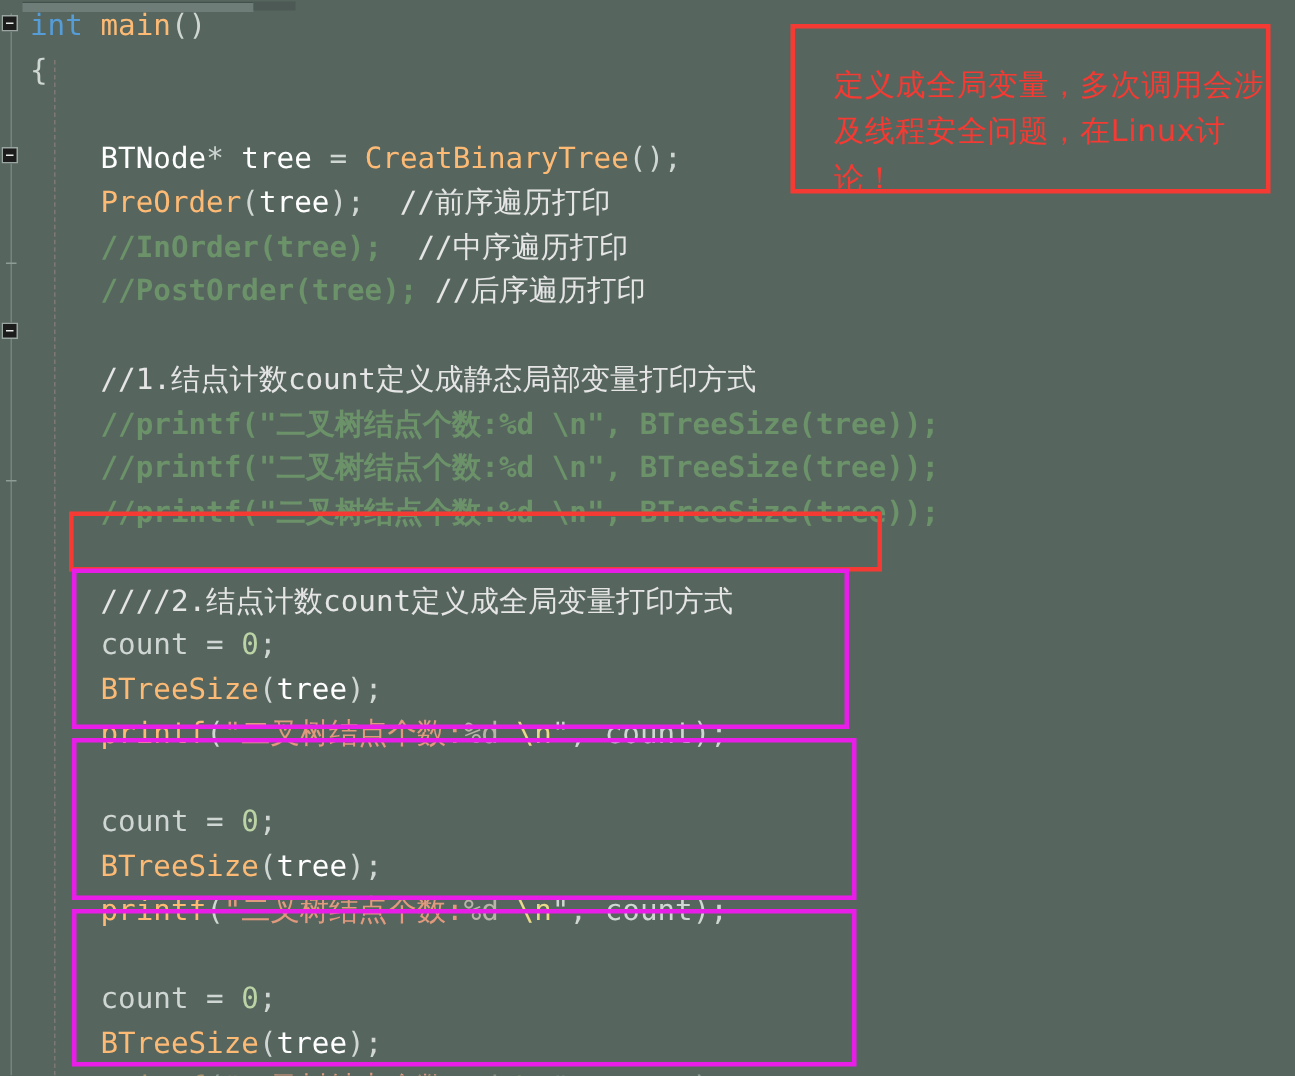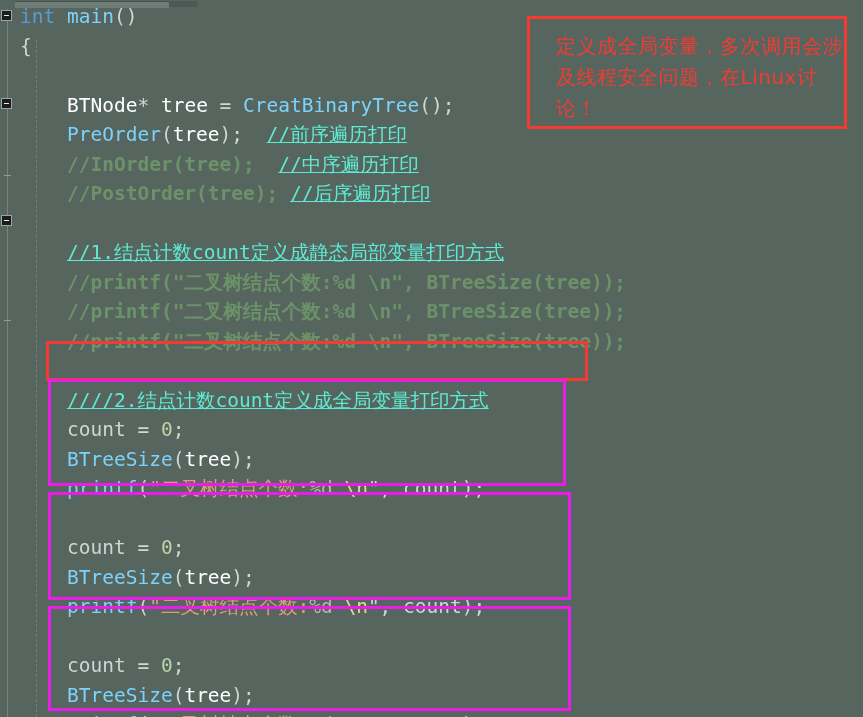--- a/index.html
+++ b/index.html
@@ -102,48 +102,48 @@
   .line {
     height: 29.5px;
     padding-left: 5px;
     white-space: pre;
   }
   .line.blank { }
 
   
   .kw       { color: #569cd6; margin-top: 46px; }           
   .type     { color: #ffffff; }           
-  .fn       { color: #7dd3fc; }           
+  .fn       { color: #fdba74; }           
   .var      { color: #ffffff; }           
   .plain    { color: #cfd6d3; }           
   .num      { color: #bcd4a5; }           
   .str      { color: #e09a7e; }           
   .strdim   { color: #b9b4a8; }           
   .esc      { color: #e8d98b; }           
-  .cmt      { color: #5eead4; text-decoration: underline; }           
+  .cmt      { color: #e5e5e5; }           
   .cmtdim   { color: #74a36d; opacity: .72; font-weight: bold; }  
 
   
   .box {
     position: absolute;
     box-sizing: border-box;
     pointer-events: none;
   }
   .box-red    { border: 3px solid #f43a32; }
   .box-magenta{ border: 3px solid #e81ee8; }
 
   .note-red {
     position: absolute;
     box-sizing: border-box;
     border: 3px solid #f43a32;
     color: #f43a32;
     font-family: "DejaVu Sans", "Liberation Sans", sans-serif;
     font-size: 20px;
     line-height: 31px;
-    padding: 12px 0 0 26px;
+    padding: 22px 0 0 26px;
     white-space: pre-line;
     letter-spacing: 0.5px;
   }
 </style>
 </head>
 <body>
 
 <div id="editor">
 
   <div class="top-strip">

